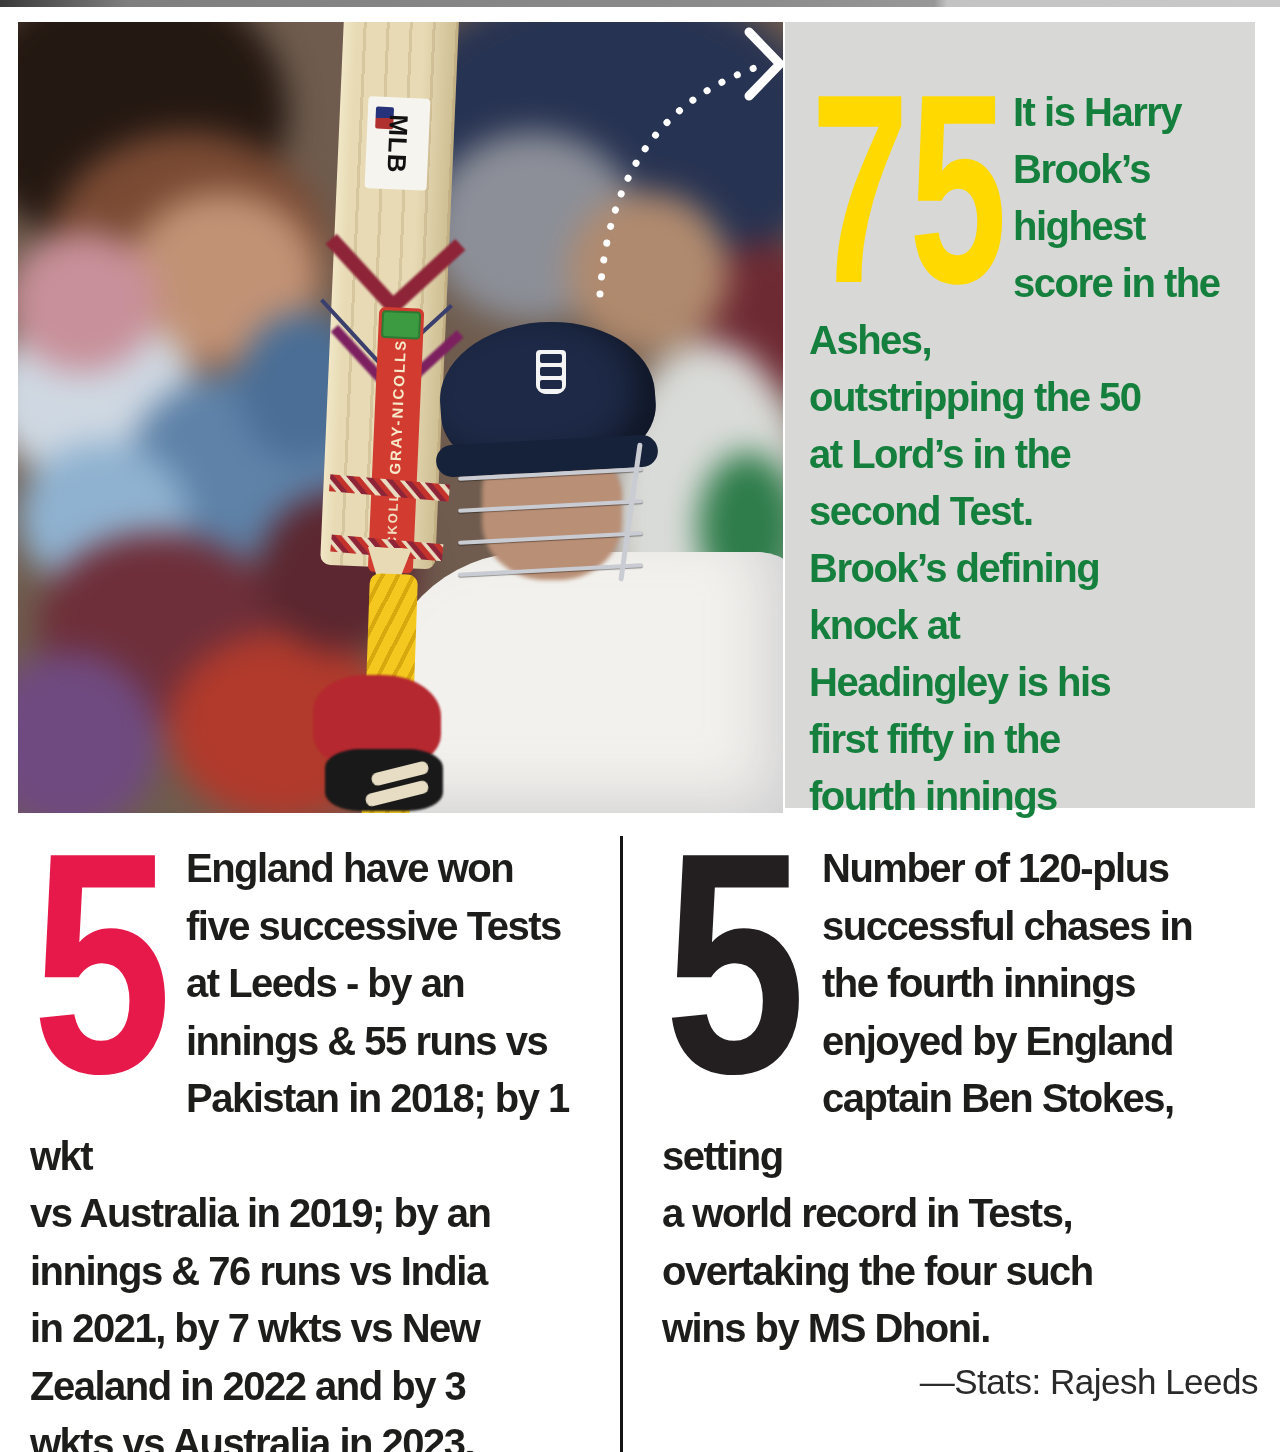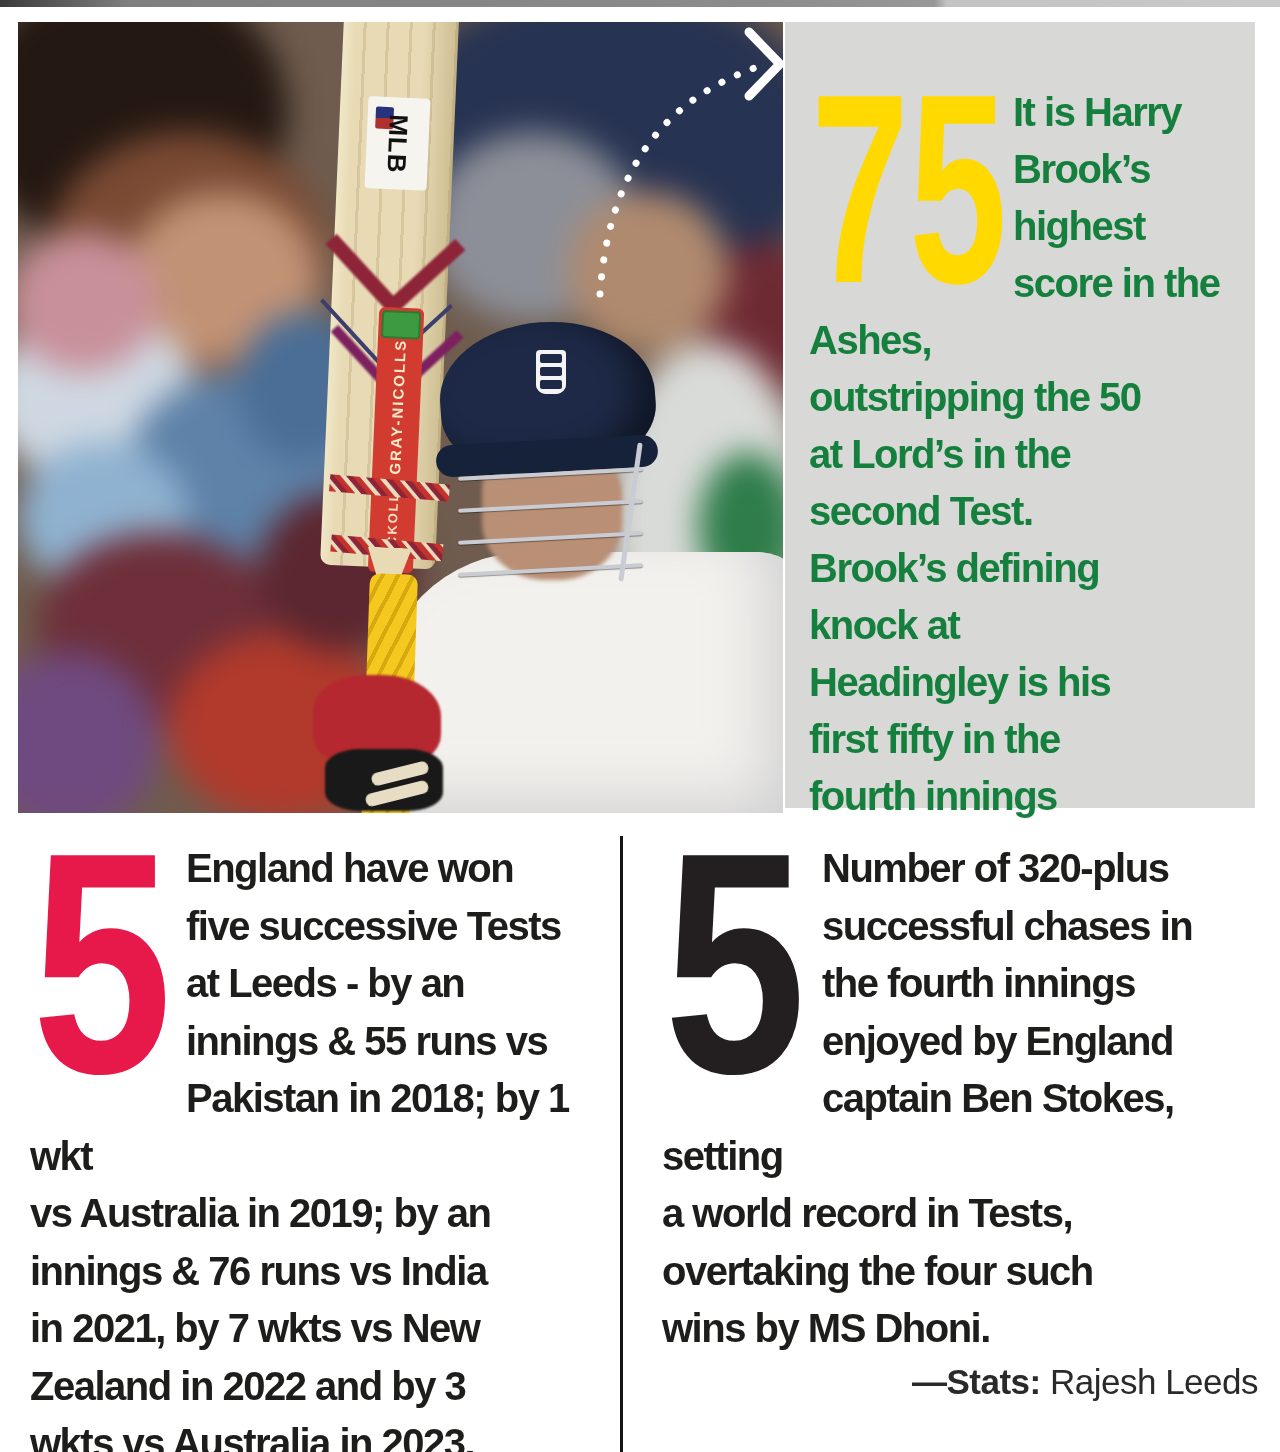--- a/index.html
+++ b/index.html
@@ -111,21 +111,21 @@
   
   .col{position:absolute;top:840px;}
   .col-left{left:30px;width:572px;}
   .col-right{left:662px;width:596px;}
   .col .float-num{margin:4px 6px 0 0;}
   .col .stat-text{color:#1d1d1b;font-size:40px;line-height:57.5px;}
   .divider{position:absolute;left:620px;top:836px;width:3px;height:616px;background:#151515;}
 
   .credit{position:absolute;left:662px;top:1362px;width:596px;text-align:right;
           font-size:35px;color:#2a2a2a;letter-spacing:-.5px;}
-  .credit .lab{font-weight:bold;}
+  .credit .lab{font-weight:normal;}
 </style>
 </head>
 <body>
 
 <div class="page">
   <div class="top-strip"></div>
 
   <div class="photo">
     <div class="blobs">
       <div class="blob b1"></div>
@@ -244,21 +244,21 @@
   </div>
 
   <div class="divider"></div>
 
   <div class="col col-right">
     <div class="float-num">
       <svg width="154" height="232" viewBox="0 0 154 232">
         <text x="2" y="228" font-family="Liberation Sans, sans-serif" font-weight="bold" font-size="315" textLength="142" lengthAdjust="spacingAndGlyphs" fill="#231f20">5</text>
       </svg>
     </div>
-    <p class="stat-text">Number of 320-plus
+    <p class="stat-text">Number of 120-plus
 successful chases in
 the fourth innings
 enjoyed by England
 captain Ben Stokes, setting
 a world record in Tests,
 overtaking the four such
 wins by MS Dhoni.</p>
   </div>
 
   <div class="credit"><span class="lab">—Stats:</span><span> Rajesh Leeds</span></div>

